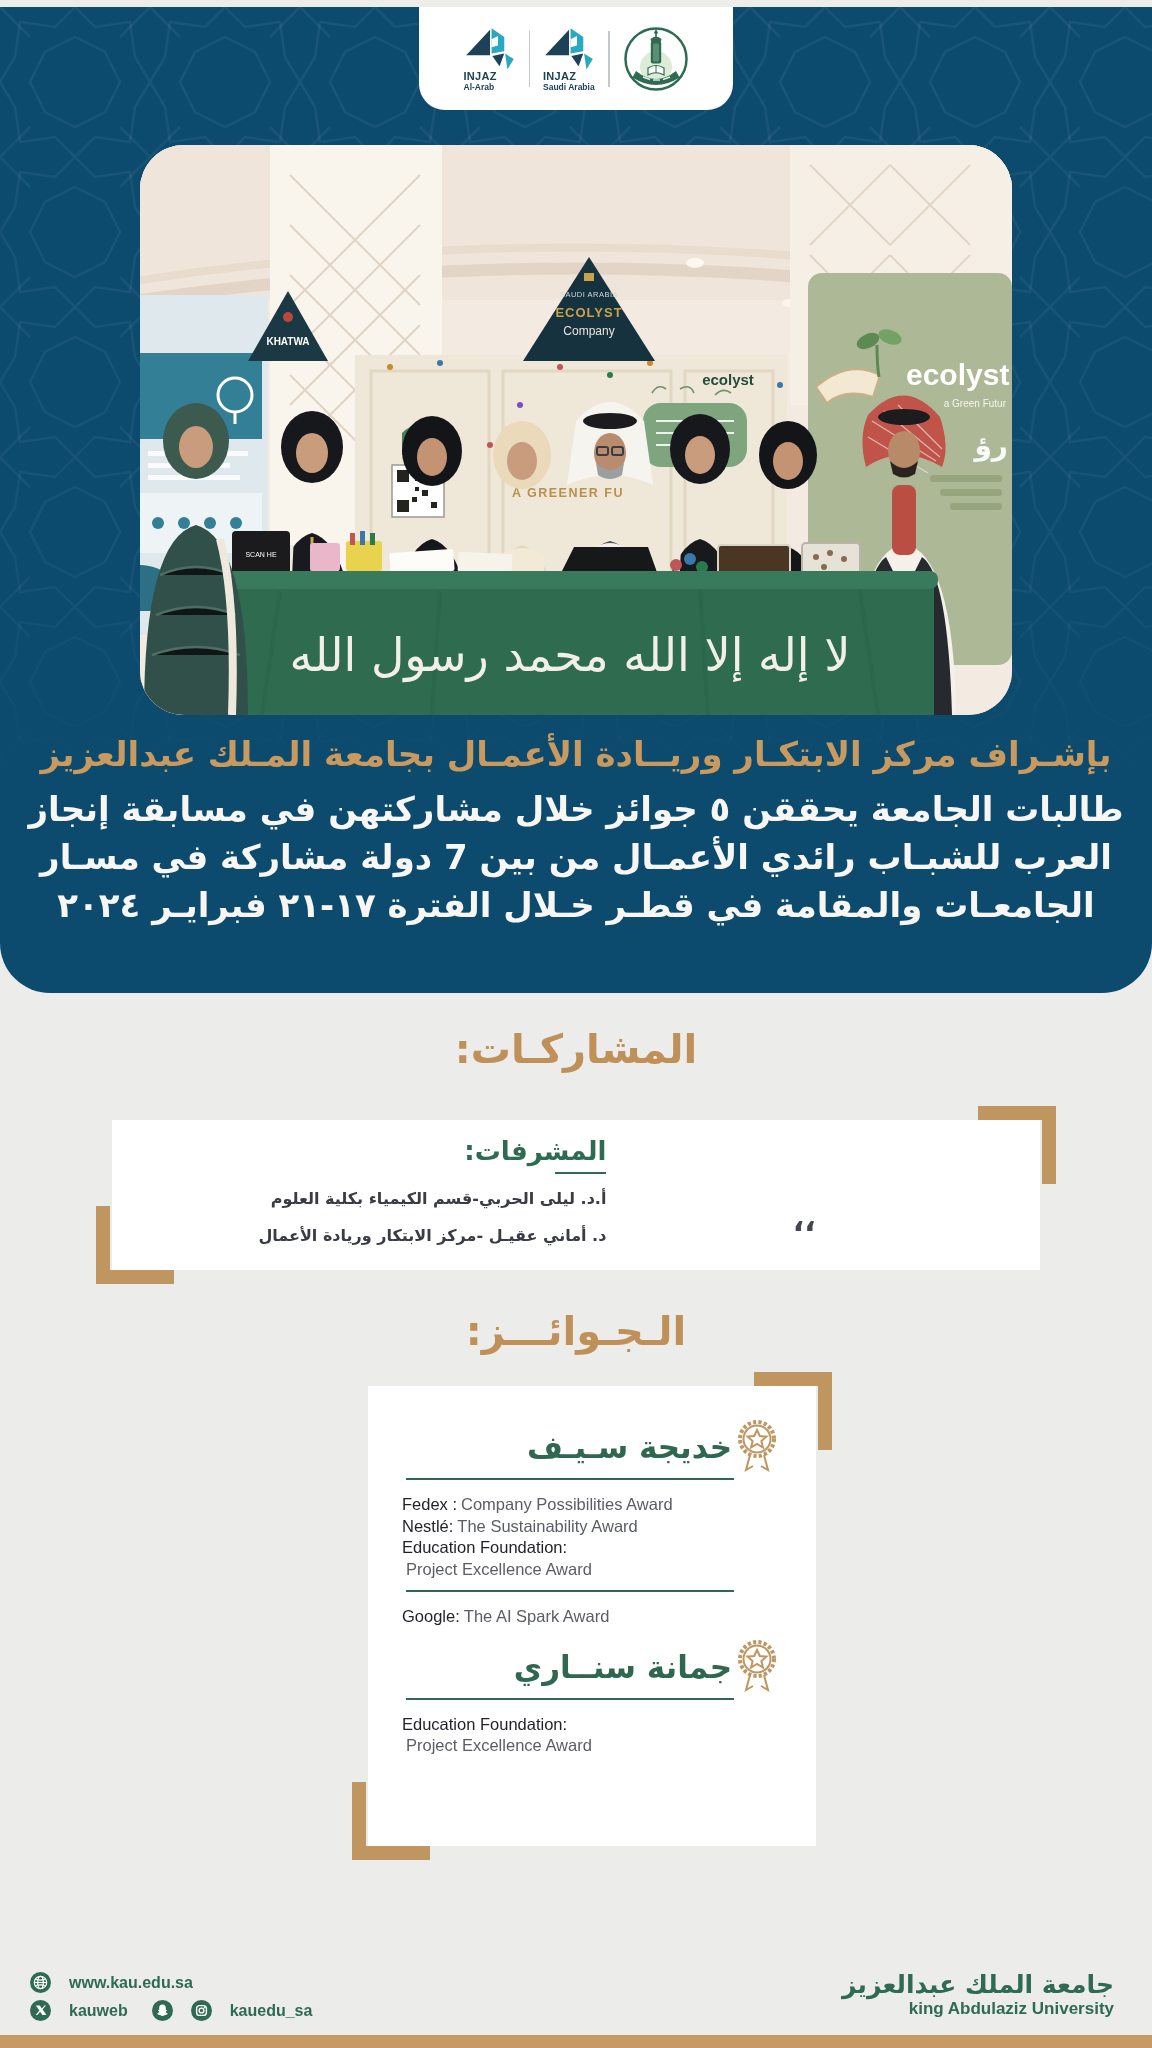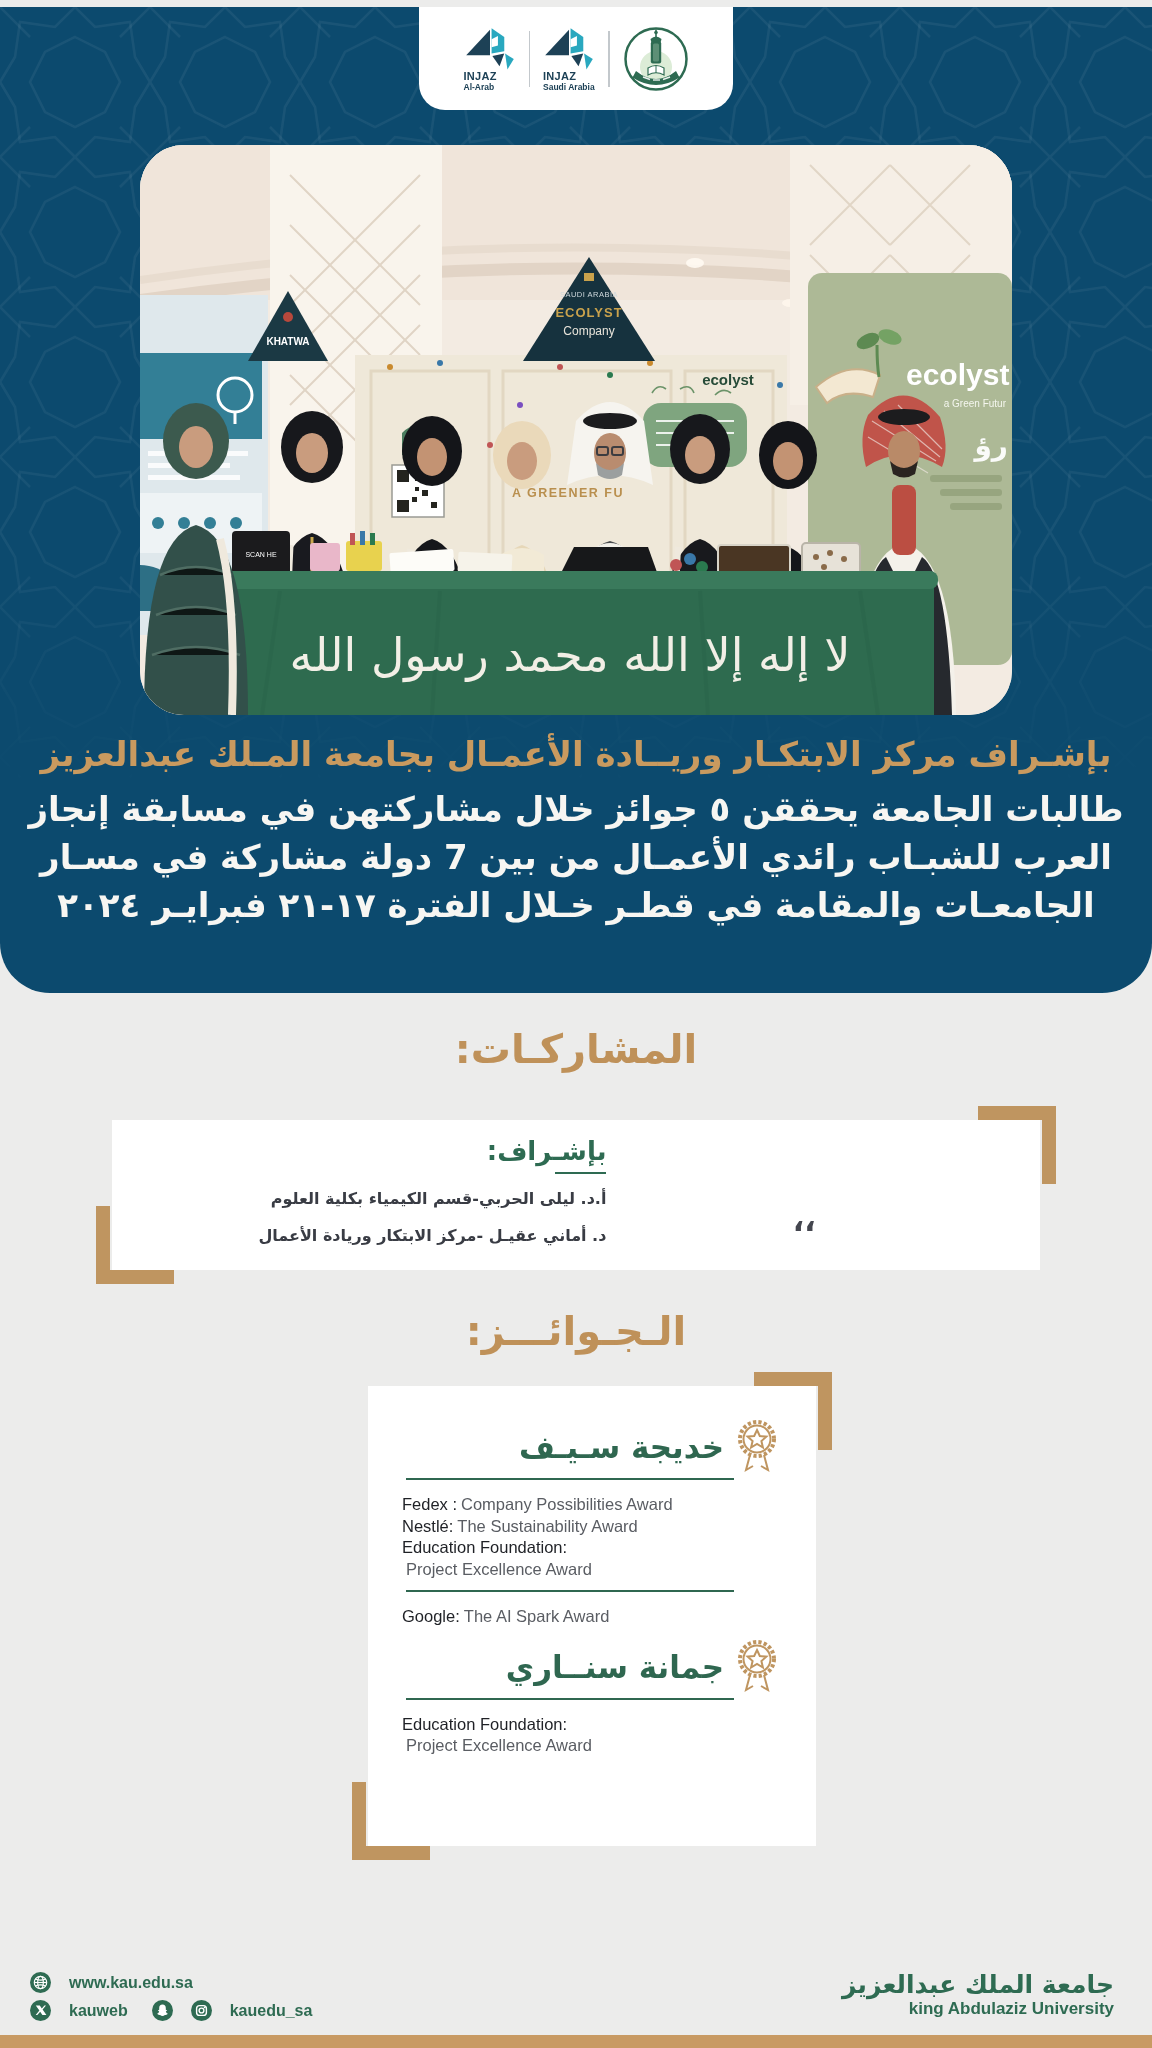--- a/index.html
+++ b/index.html
@@ -54,21 +54,21 @@
   .names-row{display:flex;gap:34px;justify-content:flex-start;
         color:#393c44;font-size:23px;font-weight:bold;line-height:35px;margin-top:7px;}
   .quote-cell{display:flex;align-items:center;justify-content:center;
         color:#44464f;font-size:30px;font-weight:bold;padding-top:54px;}
   .sup-line{color:#393c44;font-size:16px;font-weight:bold;line-height:35px;
         text-align:right;margin-top:7px;white-space:nowrap;}
 
   
   .card2{left:368px;top:1386px;width:448px;height:460px;}
   .card2-inner{padding:30px 34px 0 34px;}
-  .award-name-row{direction:rtl;display:flex;align-items:center;gap:8px;margin-top:2px;}
+  .award-name-row{direction:rtl;display:flex;align-items:center;margin-top:2px;}
   .award-name{color:#2f6750;font-size:31px;font-weight:bold;line-height:40px;}
   .award-underline{border-bottom:2px solid #2f6750;margin:2px 48px 14px 4px;}
   .award-lines{direction:ltr;text-align:left;font-family:"Liberation Sans",sans-serif;
         font-size:16.5px;line-height:21.5px;color:#5a5d63;margin-bottom:10px;}
   .award-lines .b{color:#1f2126;font-weight:normal;margin-right:4px;}
 
   
   .foot-row{position:absolute;display:flex;align-items:center;gap:18px;
         font-family:"Liberation Sans",sans-serif;color:#2e6b52;font-weight:bold;font-size:16px;}
   .foot-row.r1{left:30px;top:1972px;}
@@ -362,21 +362,21 @@
 </div>
 
 <div class="sec-heading h1">المشاركـات:</div>
 
 <div class="card card1">
   <div class="corner tr"></div>
   <div class="corner bl"></div>
   <div class="card1-grid">
     <div class="quote-cell">،،</div>
     <div>
-      <div class="col-heading">بإشـراف:</div>
+      <div class="col-heading">المشرفات:</div>
       <div class="col-underline sup-underline"></div>
       <div class="sup-line">أ.د. ليلى الحربي-قسم الكيمياء بكلية العلوم</div>
       <div class="sup-line" style="margin-top:2px;">د. أماني عقيـل -مركز الابتكار وريادة الأعمال</div>
     </div>
   </div>
 </div>
 
 <div class="sec-heading h2">الـجـوائـــز:</div>
 
 <div class="card card2">

